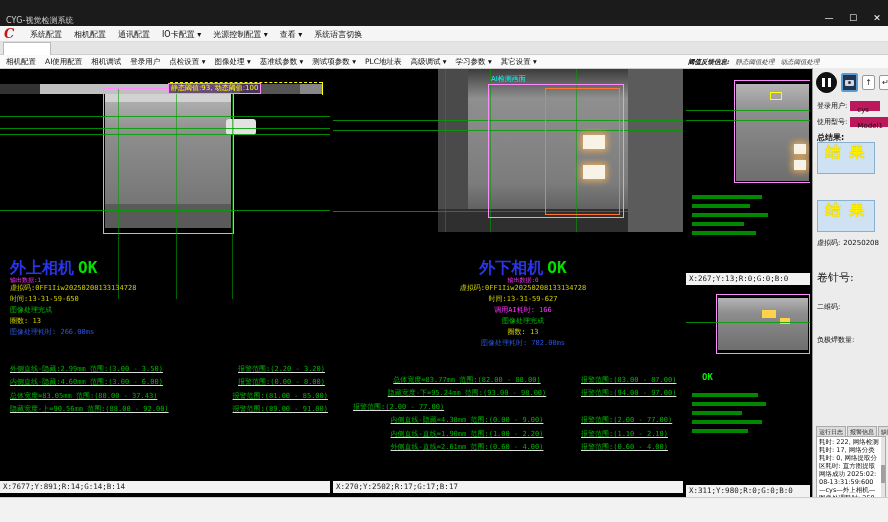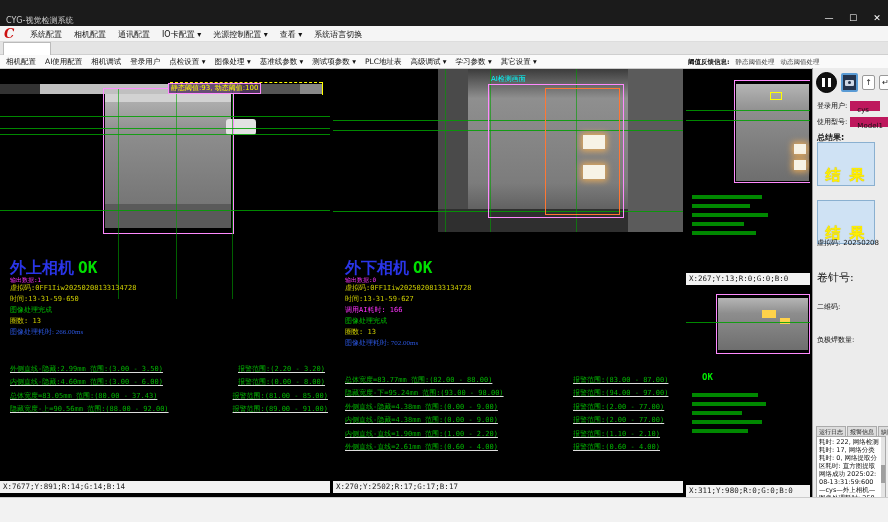--- a/index.html
+++ b/index.html
@@ -23,21 +23,21 @@
 
   
   .tabrow{left:0;top:42px;width:888px;height:13px;background:#e4e4e4;border-bottom:1px solid #cfcfcf;}
   .tab-active{left:3px;top:42px;height:13px;padding:15px 8px;background:#fff;border:1px solid #bbb;
               border-bottom:none;font-size:7.5px;color:#111;line-height:12px;}
 
   
   .toolbar{left:0;top:55px;width:888px;height:14px;background:#fafafa;border-bottom:1px solid #ccc;}
   .tool-items{left:6px;top:55px;height:14px;display:flex;gap:9px;align-items:center;}
   .tool-item{font-size:7.5px;color:#111;white-space:nowrap;}
-  .thresh-bar{left:688px;top:55px;height:14px;display:flex;gap:6px;align-items:center;}
+  .thresh-bar{left:688px;top:55px;height:14px;display:flex;gap:6px;align-items:center;font-style:italic;}
   .thresh-label{font-size:6.5px;color:#111;font-weight:bold;}
   .thresh-opt{font-size:6.5px;color:#444;}
 
   
   .cam{background:#000;overflow:hidden;}
   .cam-left{left:0;top:69px;width:330px;height:424px;}
   .cam-mid{left:333px;top:69px;width:350px;height:424px;}
   .cam-r1{left:686px;top:72px;width:124px;height:213px;}
   .cam-r2{left:686px;top:288px;width:124px;height:209px;}
   .coordbar{left:0;bottom:0;width:100%;height:12px;background:#f2f2f2;color:#222;
@@ -53,21 +53,21 @@
   .overlay-label{font-size:7px;color:#ffff00;background:rgba(70,40,90,.75);
                  border:1px solid #ff8aff;padding:0 2px;white-space:nowrap;line-height:9px;}
   .ai-label{font-size:7px;color:#00ffff;white-space:nowrap;}
 
   
   .rblock{font-family:"DejaVu Sans Mono",monospace;}
   .rtitle{font-size:16px;font-weight:bold;color:#2a35e8;line-height:17px;white-space:nowrap;}
   .rtitle .ok{color:#00e000;margin-left:4px;}
   .rsub{font-size:6px;color:#ff33ff;line-height:7px;}
   .rline{font-size:7px;line-height:11px;white-space:nowrap;}
-  .c-yellow{color:#cfcf00;} .c-green{color:#00c000;} .c-blue{color:#2a55dd;font-family:Liberation Serif, serif;} .c-mag{color:#ff33ff;}
+  .c-yellow{color:#cfcf00;} .c-green{color:#00c000;} .c-blue{color:#2a55dd;} .c-mag{color:#ff33ff;}
   .m-rows{margin-top:24px;text-decoration:underline;}
   .m-row{display:flex;height:13.5px;align-items:center;font-size:7px;color:#00b400;white-space:nowrap;}
   .m-row .t{width:228px;} 
 
   .gbar{background:#00a000;height:4px;margin:5px 0 0 0;opacity:.85;}
   .okmark{font-size:9px;font-weight:bold;color:#00ee00;font-family:"DejaVu Sans Mono",monospace;}
   .ybox{background:#ffd24a;}
 
   
   .sidepanel{left:812px;top:68px;width:76px;height:429px;background:#ececec;border-left:1px solid #9a9a9a;}
@@ -78,22 +78,22 @@
   .toolbtn2{width:17px;height:19px;background:#24344e;border:2px solid #5a9bd5;border-radius:2px;
             display:flex;align-items:center;justify-content:center;}
   .camglyph{width:9px;height:6px;background:#cfd8e6;border-radius:1px;position:relative;}
   .camglyph:after{content:"";position:absolute;left:3px;top:1px;width:3px;height:3px;border-radius:50%;background:#24344e;}
   .smallbtn{width:13px;height:15px;background:#fff;border:1px solid #999;border-radius:2px;
             font-size:8px;color:#222;text-align:center;line-height:13px;}
   .sp-row{font-size:7px;color:#111;display:flex;align-items:center;gap:3px;}
   .sp-label{white-space:nowrap;}
   .sp-value{background:#fff;border:5px solid #be185d;min-width:30px;height:10px;font-size:7px;
             line-height:9px;padding:0 2px;color:#111;}
-  .resultbox{width:58px;height:44px;background:#cfe2f4;border:1px solid #8ab0d0;
-             display:flex;align-items:flex-end;justify-content:center;}
+  .resultbox{width:58px;height:32px;background:#cfe2f4;border:1px solid #8ab0d0;
+             display:flex;align-items:flex-start;justify-content:center;}
   .resultbox span{color:#ffef00;font-size:15px;font-weight:bold;letter-spacing:2px;
                   text-shadow:0 0 1px #bba800;}
   .logtabs{display:flex;gap:1px;}
   .logtab{font-size:6px;color:#222;background:#ddd;border:1px solid #aaa;border-bottom:none;
           padding:0 2px;line-height:9px;white-space:nowrap;}
   .logbox{width:70px;height:66px;background:#fff;border:1px solid #aaa;font-size:6.5px;color:#111;
           line-height:8px;padding:1px 6px 1px 2px;overflow:hidden;position:relative;word-break:break-all;}
   .logscroll{position:absolute;right:0;top:0;width:4px;height:100%;background:#e4e4e4;}
   .logthumb{position:absolute;right:0;top:28px;width:4px;height:18px;background:#9f9f9f;}
 
@@ -217,40 +217,39 @@
     <div class="abs gline-v" style="left:243px;top:0;height:163px;"></div>
     <div class="abs gline-h" style="left:0;top:51px;width:350px;"></div>
     <div class="abs gline-h" style="left:0;top:61px;width:350px;"></div>
     <div class="abs gline-h" style="left:0;top:142px;width:350px;"></div>
     <div class="abs pink-rect" style="left:155px;top:15px;width:136px;height:134px;"></div>
     <div class="abs orange-rect" style="left:212px;top:19px;width:75px;height:127px;"></div>
     <div class="abs spot" style="left:250px;top:66px;width:22px;height:14px;"></div>
     <div class="abs spot" style="left:250px;top:96px;width:22px;height:14px;"></div>
     <div class="abs ai-label" style="left:158px;top:5px;">AI检测画面</div>
 
-    <div class="abs rblock" style="left:12px;top:190px;width:340px;">
+    <div class="abs rblock" style="left:20px;top:190px;width:340px;text-align:center;">
       <div class="rtitle"><span>外下相机</span><span class="ok">OK</span></div>
       <div class="rsub c-mag">输出数据:0</div>
       <div class="rline c-yellow">虚拟码:0FF1Iiw20250208133134728</div>
       <div class="rline c-yellow">时间:13-31-59-627</div>
       <div class="rline c-mag">调用AI耗时: 166</div>
       <div class="rline c-green">图像处理完成</div>
       <div class="rline c-yellow">圈数: 13</div>
       <div class="rline c-blue">图像处理耗时: 702.00ms</div>
       <div class="m-rows">
         <div class="m-row">
             <span class="t">总体宽度=83.77mm 范围:(82.00 - 88.00)</span>
             <span class="a">报警范围:(83.00 - 87.00)</span>
           </div>
         <div class="m-row">
             <span class="t">隐藏宽度-下=95.24mm 范围:(93.00 - 98.00)</span>
             <span class="a">报警范围:(94.00 - 97.00)</span>
           </div>
         <div class="m-row">
-            <span class="t">外侧直线-隐藏=4.38mm 范围:(0.00 - 9.00)</span>
             <span class="a">报警范围:(2.00 - 77.00)</span>
           </div>
         <div class="m-row">
             <span class="t">内侧直线-隐藏=4.38mm 范围:(0.00 - 9.00)</span>
             <span class="a">报警范围:(2.00 - 77.00)</span>
           </div>
         <div class="m-row">
             <span class="t">内侧直线-直线=1.90mm 范围:(1.00 - 2.20)</span>
             <span class="a">报警范围:(1.10 - 2.10)</span>
           </div>

